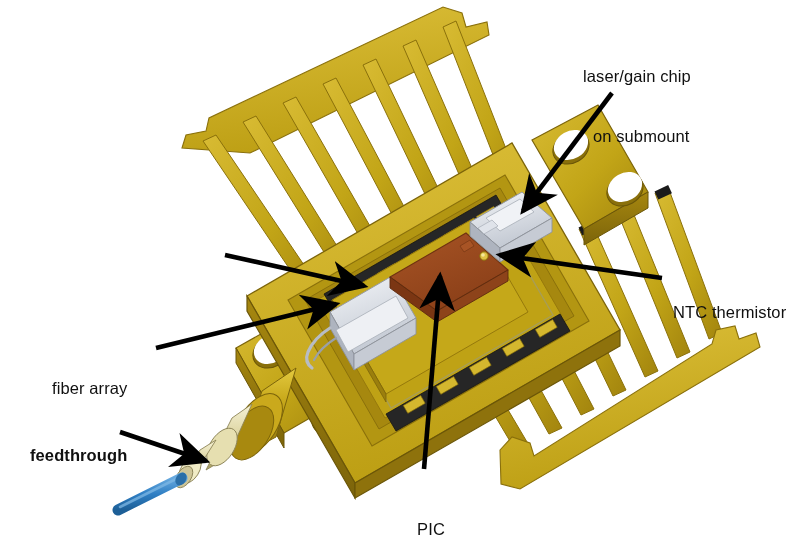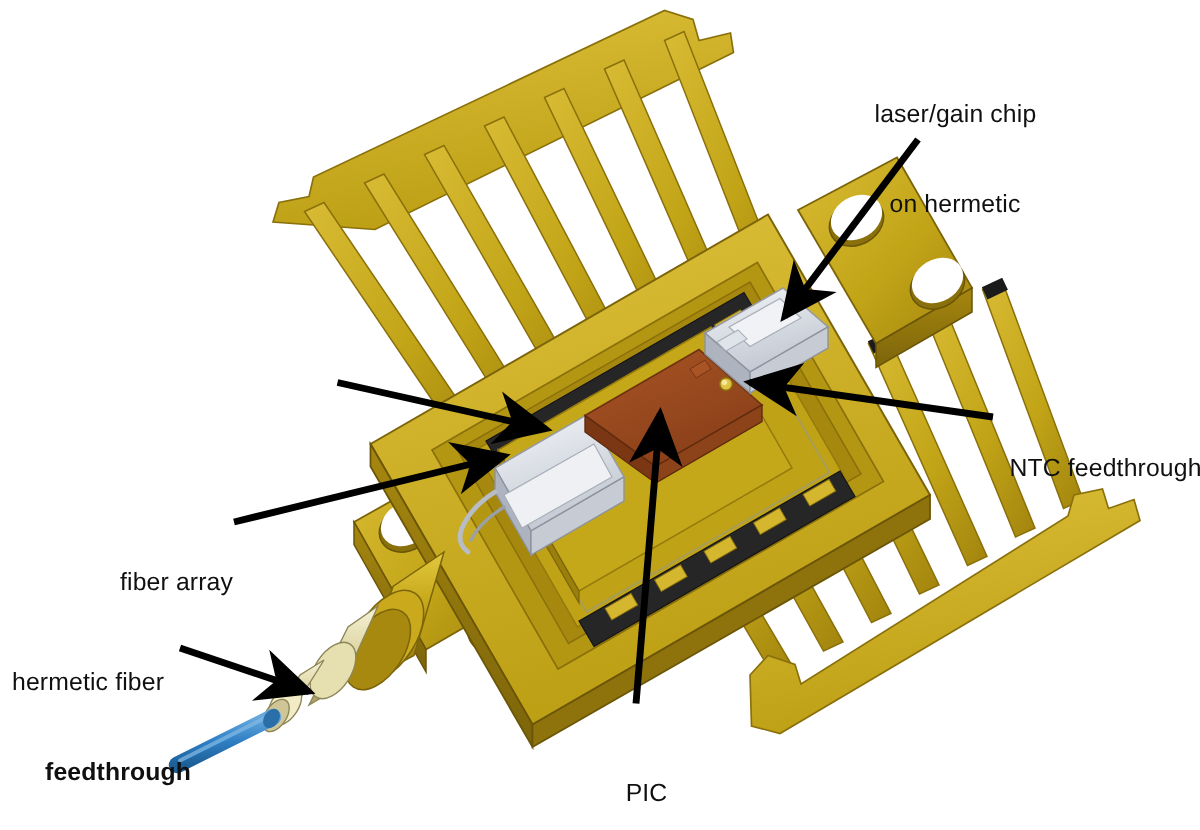--- a/index.html
+++ b/index.html
@@ -258,34 +258,33 @@
       <line x1="662" y1="278" x2="500" y2="255" marker-end="url(#arrowHead)"></line>
       <line x1="225" y1="255" x2="364" y2="286" marker-end="url(#arrowHead)"></line>
       <line x1="156" y1="348" x2="336" y2="304" marker-end="url(#arrowHead)"></line>
       <line x1="120" y1="432" x2="206" y2="461" marker-end="url(#arrowHead)"></line>
       <line x1="424" y1="469" x2="440" y2="276" marker-end="url(#arrowHead)"></line>
     </g>
   </svg>
 
   <div class="callout-text ct-right" style="left:583px; top:26px;">
     <div>laser/gain chip</div>
-    <div style="padding-left:10px;">on hermetic</div>
+    <div style="padding-left:10px;">on submount</div>
   </div>
 
   <div class="callout-text ct-right" style="left:673px; top:262px;">
-    <div>NTC feedthrough</div>
-  </div>
-
-
-  <div class="callout-text ct-right" style="left:80px; top:338px;">
+    <div>NTC thermistor</div>
+  </div>
+
+
+  <div class="callout-text ct-right" style="left:52px; top:338px;">
     <div>fiber array</div>
   </div>
 
   <div class="callout-text ct-right" style="left:8px; top:405px;">
-    <div>hermetic fiber</div>
     <div style="padding-left:22px;font-weight:bold;">feedthrough</div>
   </div>
 
   <div class="callout-text ct-center" style="left:366px; top:479px; width:130px;">
     <div>PIC</div>
     
   </div>
 
 </div>
 

